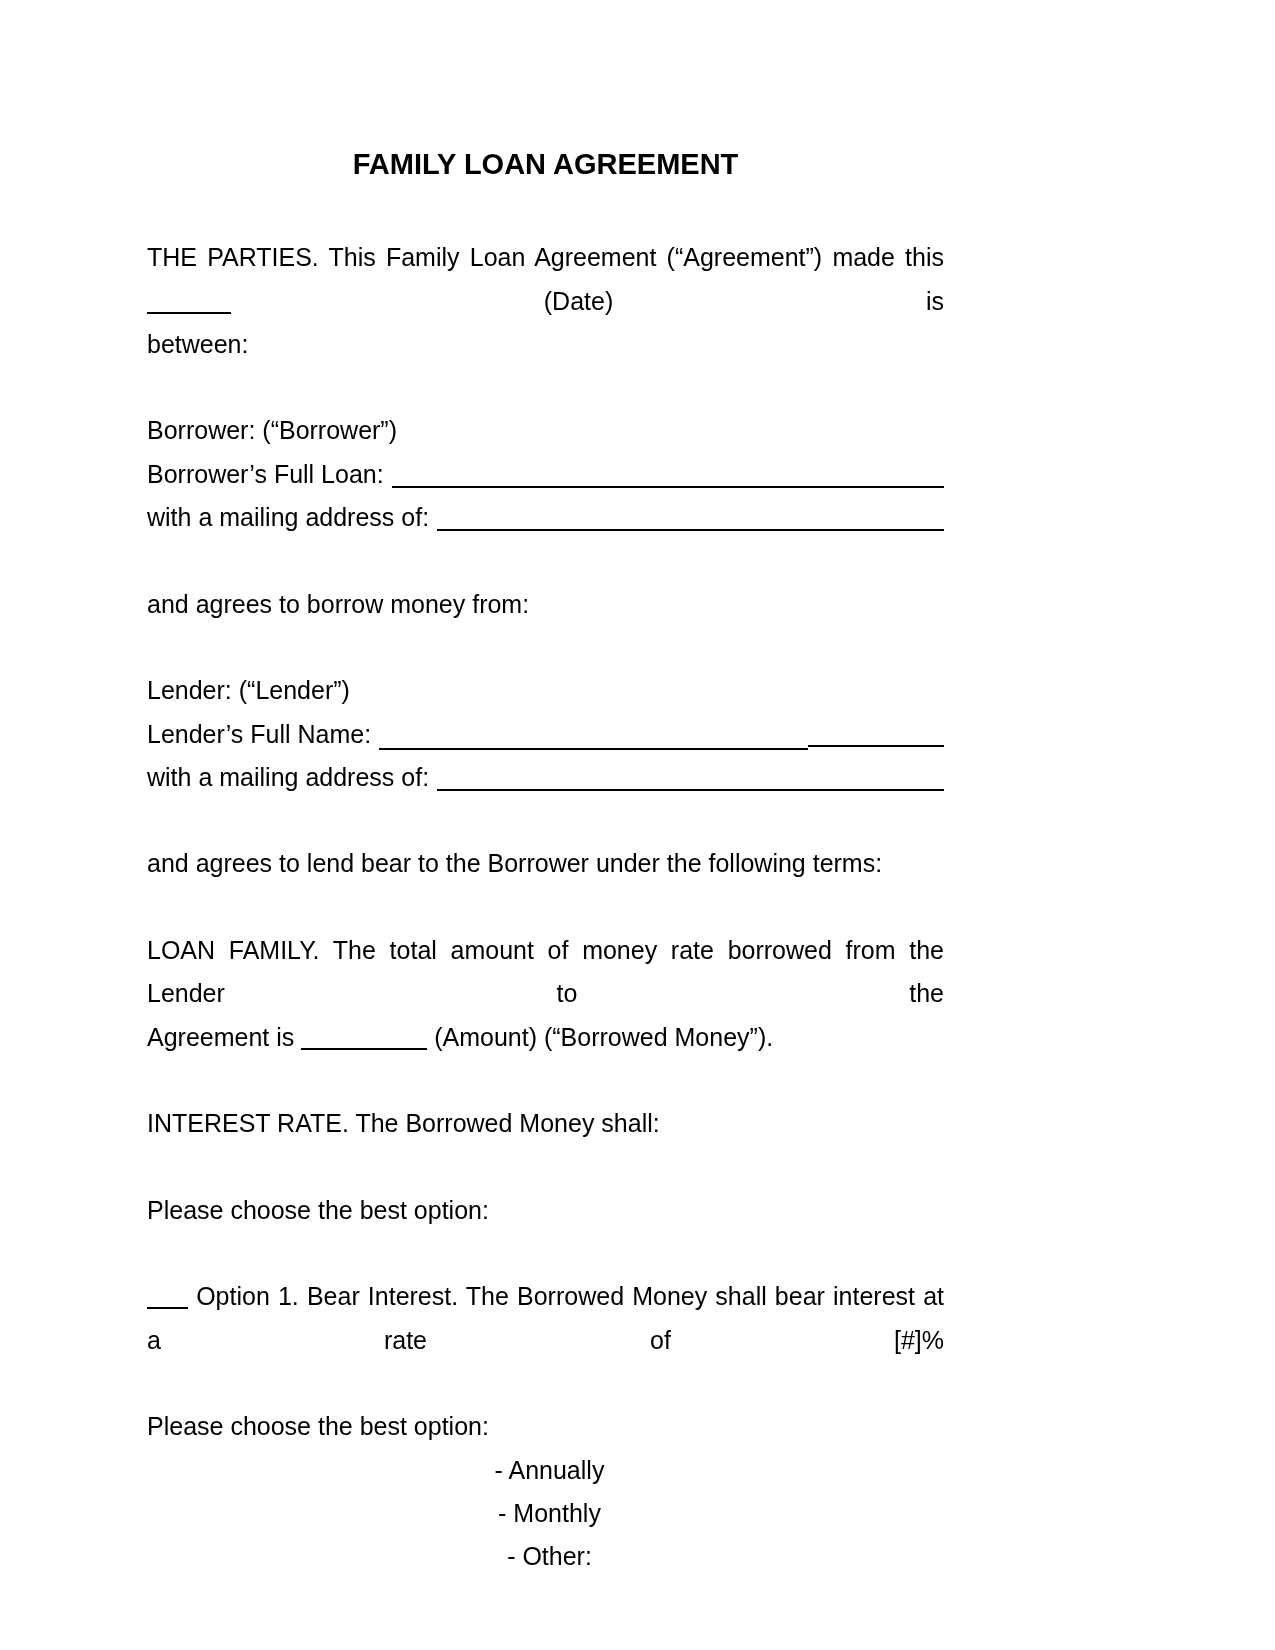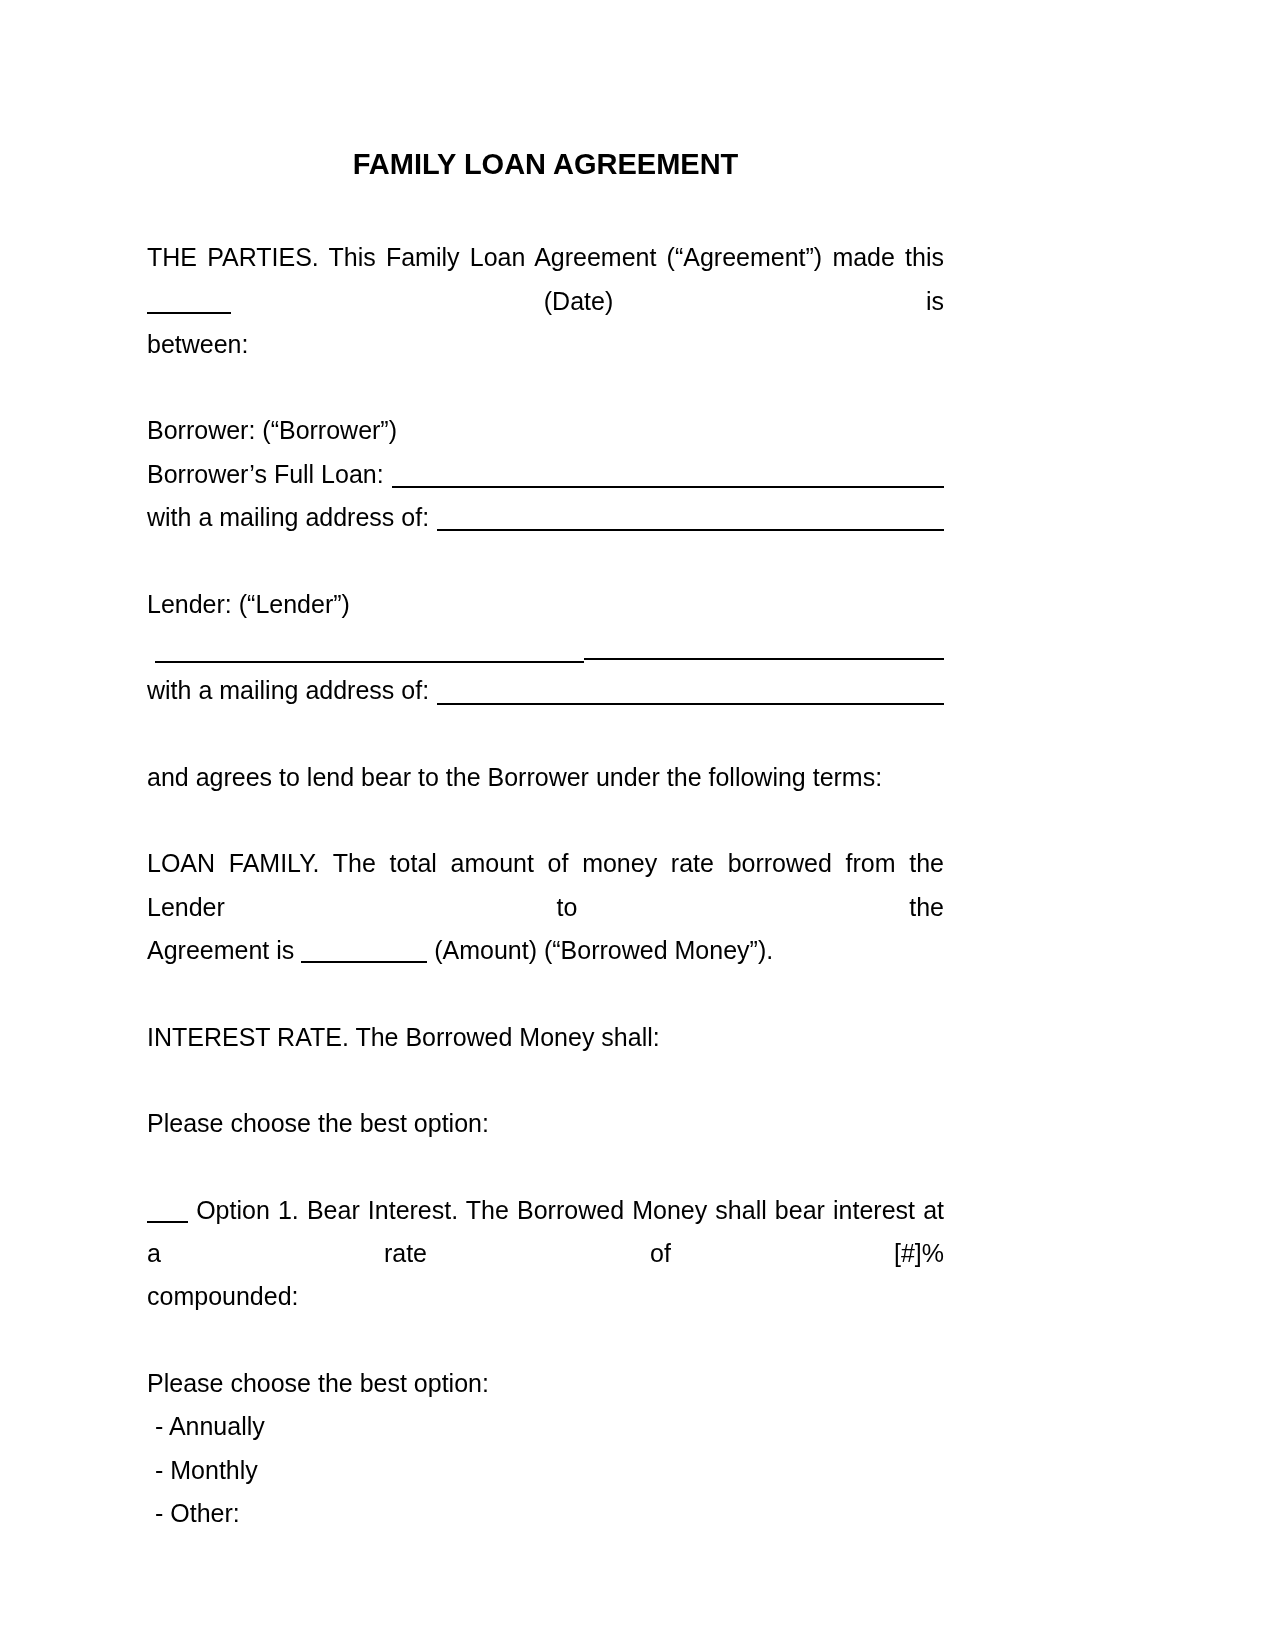--- a/index.html
+++ b/index.html
@@ -24,21 +24,21 @@
   .fblank{
     flex:1 1 auto;border-bottom:2px solid #000;
     margin:0 0 8px 8px;
   }
   .fblank.seg1{flex:0 0 429px;margin-bottom:6px;}
   .fblank.seg2{margin-left:0;margin-bottom:9px;}
   .iblank{
     display:inline-block;border-bottom:2px solid #000;
     position:relative;top:4px;
   }
-  .opt{padding-left:8px;}
+  .opt{padding-left:8px;text-align:center;}
   b{font-weight:normal;}
 </style>
 </head>
 <body>
 
 <div class="page">
 
   <h1 class="title">FAMILY LOAN AGREEMENT</h1>
 
   <div class="block">
@@ -60,26 +60,32 @@
     <div class="line field">
       <span class="flabel">Borrower’s Full Loan:</span>
       <span class="fblank"></span>
     </div>
     <div class="line field">
       <span class="flabel">with a mailing address of:</span>
       <span class="fblank"></span>
     </div>
   </div>
 
+  <div class="block">
+    <div class="line">
+      <span>and agrees to borrow money from:</span>
+    </div>
+  </div>
 
   <div class="block">
     <div class="line">
       <b>Lender: (“Lender”)</b>
     </div>
     <div class="line field">
+      <span class="flabel">Lender’s Full Name:</span>
       <span class="fblank seg1"></span>
       <span class="fblank seg2"></span>
     </div>
     <div class="line field">
       <span class="flabel">with a mailing address of:</span>
       <span class="fblank"></span>
     </div>
   </div>
 
   <div class="block">
@@ -111,23 +117,20 @@
     <div class="line">
       <span>Please choose the best option:</span>
     </div>
   </div>
 
   <div class="block">
     <div class="line just">
       <span class="iblank" style="width:41px"></span>
       <span>Option 1. Bear Interest. The Borrowed Money shall bear interest at a rate of [#]%</span>
     </div>
-    <div class="line">
-      <span>compounded:</span>
-    </div>
   </div>
 
   <div class="block">
     <div class="line">
       <span>Please choose the best option:</span>
     </div>
     <div class="line opt">
       <span>- Annually</span>
     </div>
     <div class="line opt">

